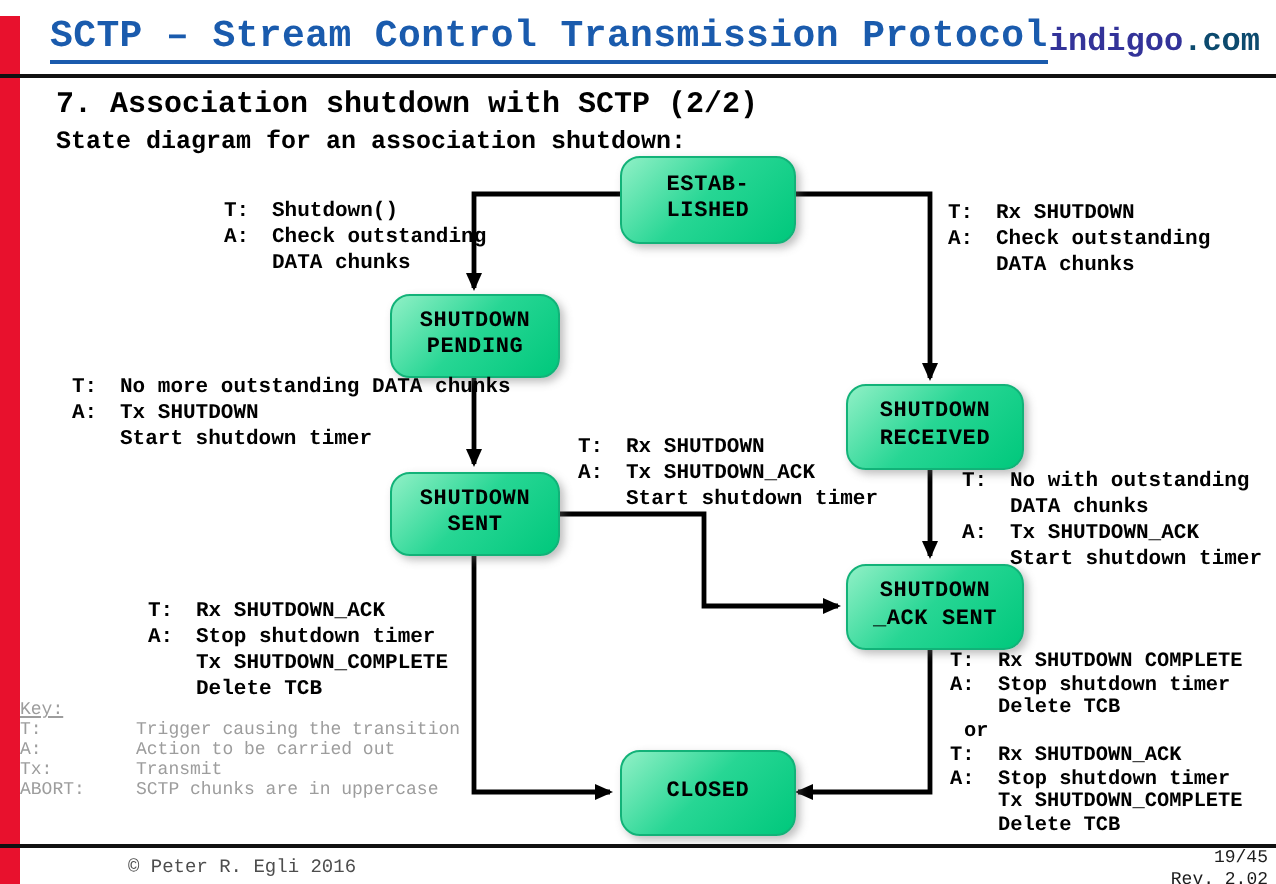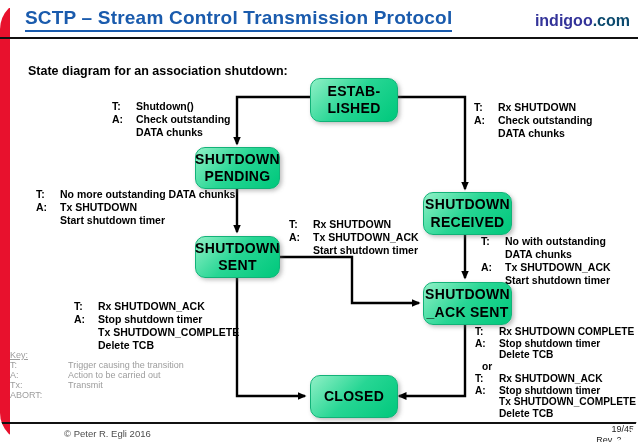--- a/index.html
+++ b/index.html
@@ -1,18 +1,18 @@
 <!DOCTYPE html>
 <html><head>
 <meta charset="utf-8">
 <style>
   html,body { margin:0; padding:0; background:#ffffff; }
   .slide {
     position:relative; width:638px; height:442px; background:#ffffff;
-    font-family:Liberation Sans, sans-serif; overflow:hidden; color:#000;border-radius:29px;
+    font-family:Liberation Mono, monospace; overflow:hidden; color:#000;
   }
   
   .left-bar { position:absolute; left:0; top:8px; width:10px; height:434px; background:#e8112d; }
 
   
   .header-title {
     position:absolute; left:25px; top:7px; font-size:19px; font-weight:bold;
     color:#1a5bad; letter-spacing:0.2px;
     border-bottom:2.5px solid #1a5bad; padding-bottom:1px; white-space:nowrap;
   }
@@ -27,21 +27,21 @@
 
   
   .arrows { position:absolute; left:0; top:0; width:638px; height:442px; }
 
   
   .state {
     position:absolute; display:flex; align-items:center; justify-content:center;
     background:linear-gradient(135deg,#90f0c6 0%,#27d694 48%,#00c87c 100%);
     border:1px solid #12b278; border-radius:10px;
     box-shadow:2px 2px 4px rgba(110,110,110,0.45);
-    font-size:14px; font-weight:bold; text-align:center; line-height:1.22;
+    font-size:11px; font-weight:bold; text-align:center; line-height:1.22;
     letter-spacing:0.3px; white-space:pre-line;
   }
 
   
   .ann { position:absolute; font-size:10.5px; font-weight:bold; line-height:13px; white-space:nowrap; }
   .ann-row { display:flex; }
   .ann-l { width:24px; flex:none; }
   .ann.tight { font-size:10.2px; line-height:11.7px; }
   .or-row .ann-l { width:auto; padding-left:7px; }
 
@@ -62,20 +62,21 @@
 <div class="slide">
 
   <div class="left-bar"></div>
 
   <div class="header-title">SCTP – Stream Control Transmission Protocol</div>
   <div class="logo">
     <span class="logo-name">indigoo</span><span class="logo-tld">.com</span>
   </div>
   <div class="header-rule"></div>
 
+  <div class="heading">7. Association shutdown with SCTP (2/2)</div>
   <div class="subheading">State diagram for an association shutdown:</div>
 
   <svg class="arrows" viewBox="0 0 638 442" xmlns="http://www.w3.org/2000/svg">
     <defs>
       <marker id="arr" markerUnits="userSpaceOnUse" markerWidth="12" markerHeight="12" refX="7.5" refY="4" orient="auto">
         <path d="M0,0 L9,4 L0,8 Z" fill="#000"></path>
       </marker>
     </defs>
     <g stroke="#000" stroke-width="2.4" fill="none">
       <path d="M310,97 H237 V144" marker-end="url(#arr)"></path>
@@ -242,20 +243,21 @@
     <div class="key-row">
         <span class="key-term">A:</span>
         <span class="key-desc">Action to be carried out</span>
       </div>
     <div class="key-row">
         <span class="key-term">Tx:</span>
         <span class="key-desc">Transmit</span>
       </div>
     <div class="key-row">
         <span class="key-term">ABORT:</span>
+        <span class="key-desc">SCTP chunks are in uppercase</span>
       </div>
   </div>
 
   <div class="footer-rule"></div>
   <div class="copyright">© Peter R. Egli 2016</div>
   <div class="pageinfo">
     <div>19/45</div>
     <div>Rev. 2.02</div>
   </div>
 

